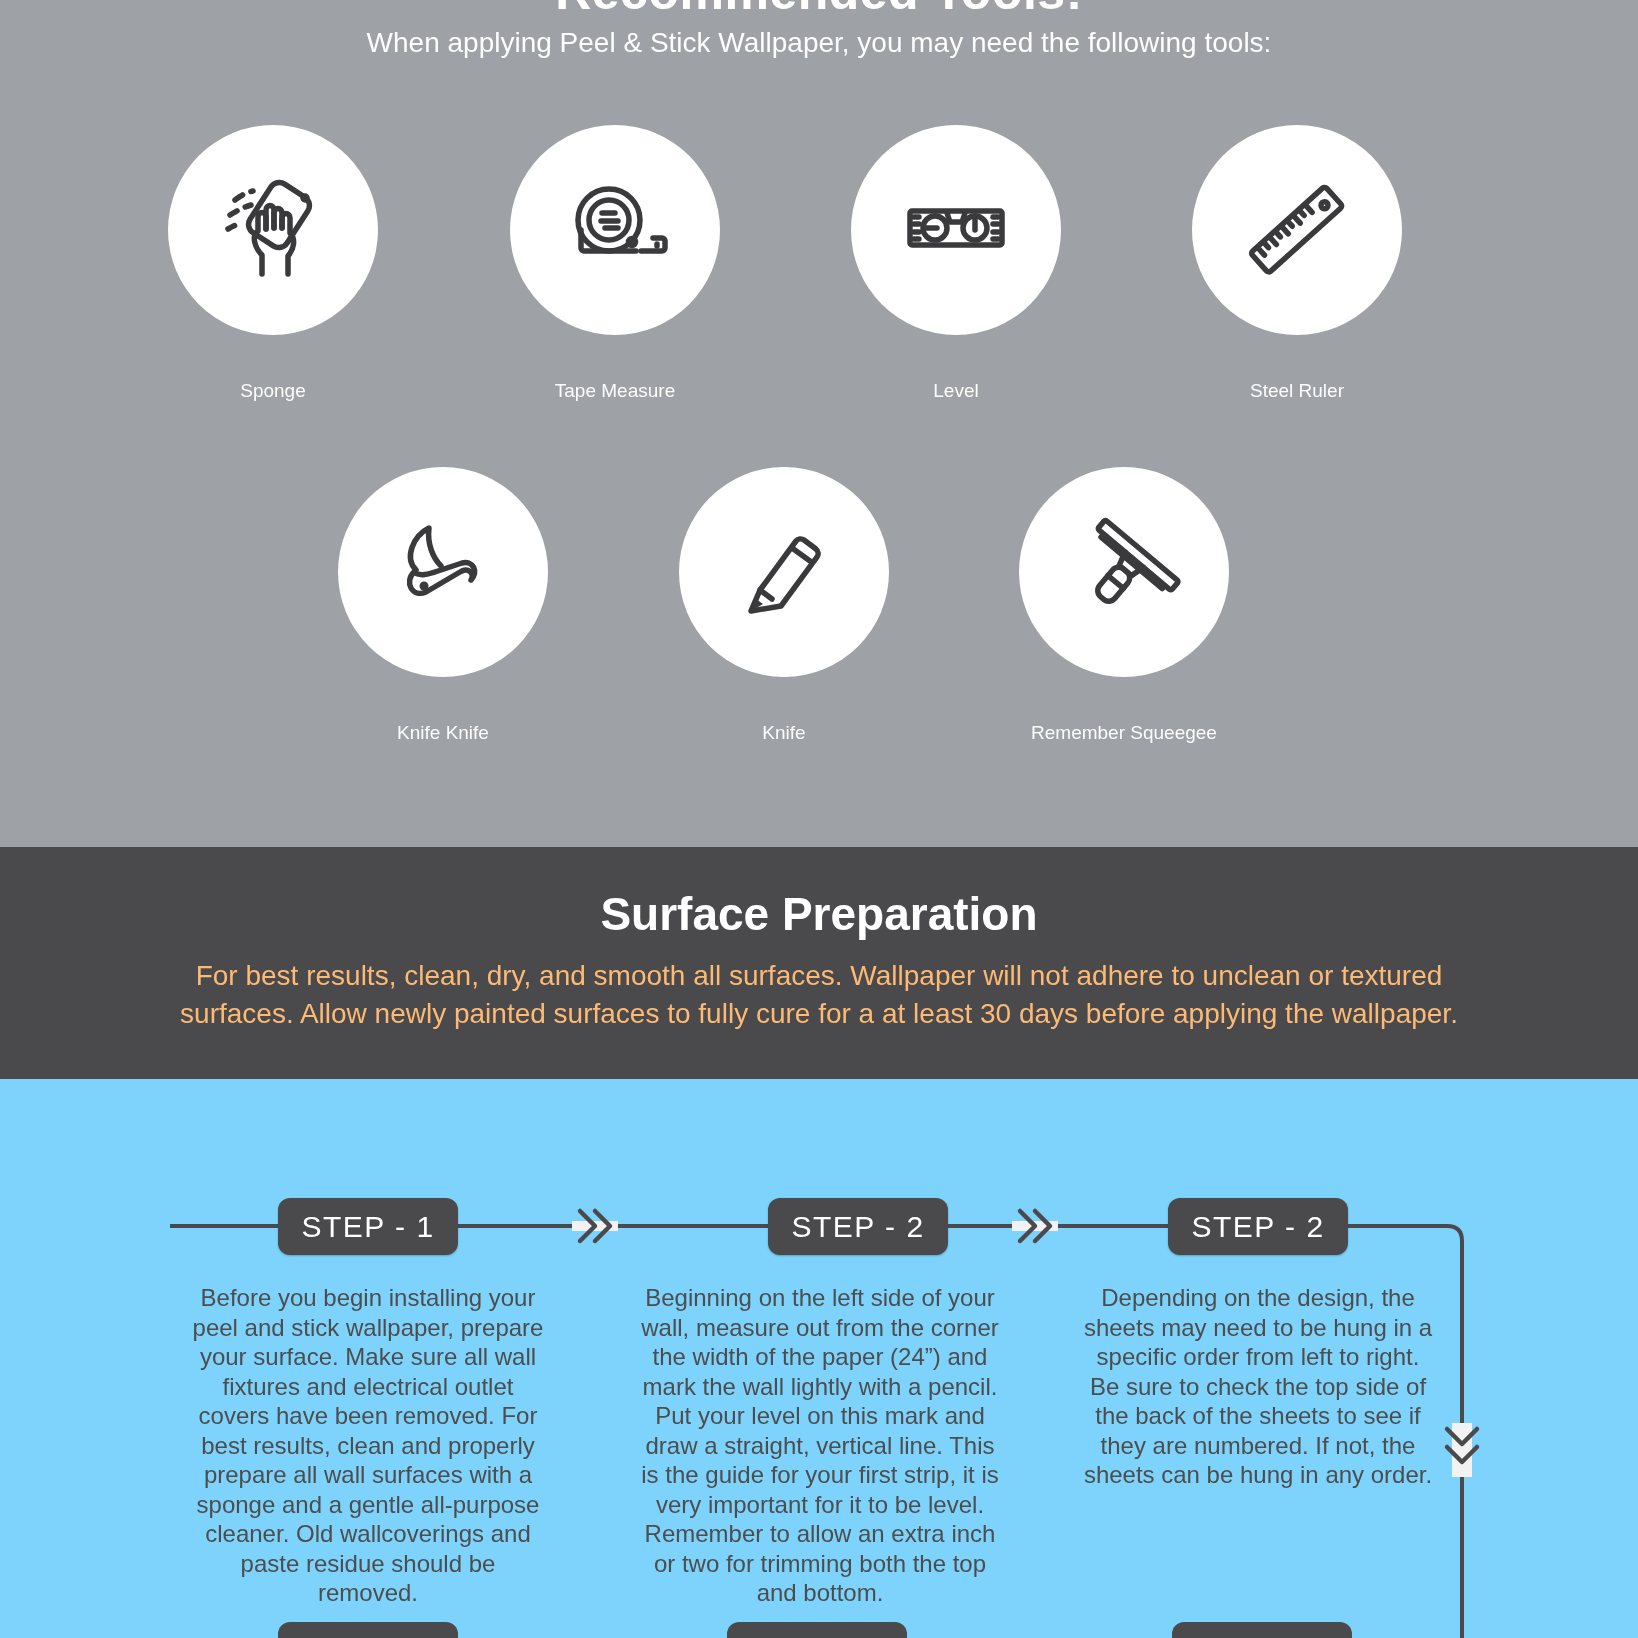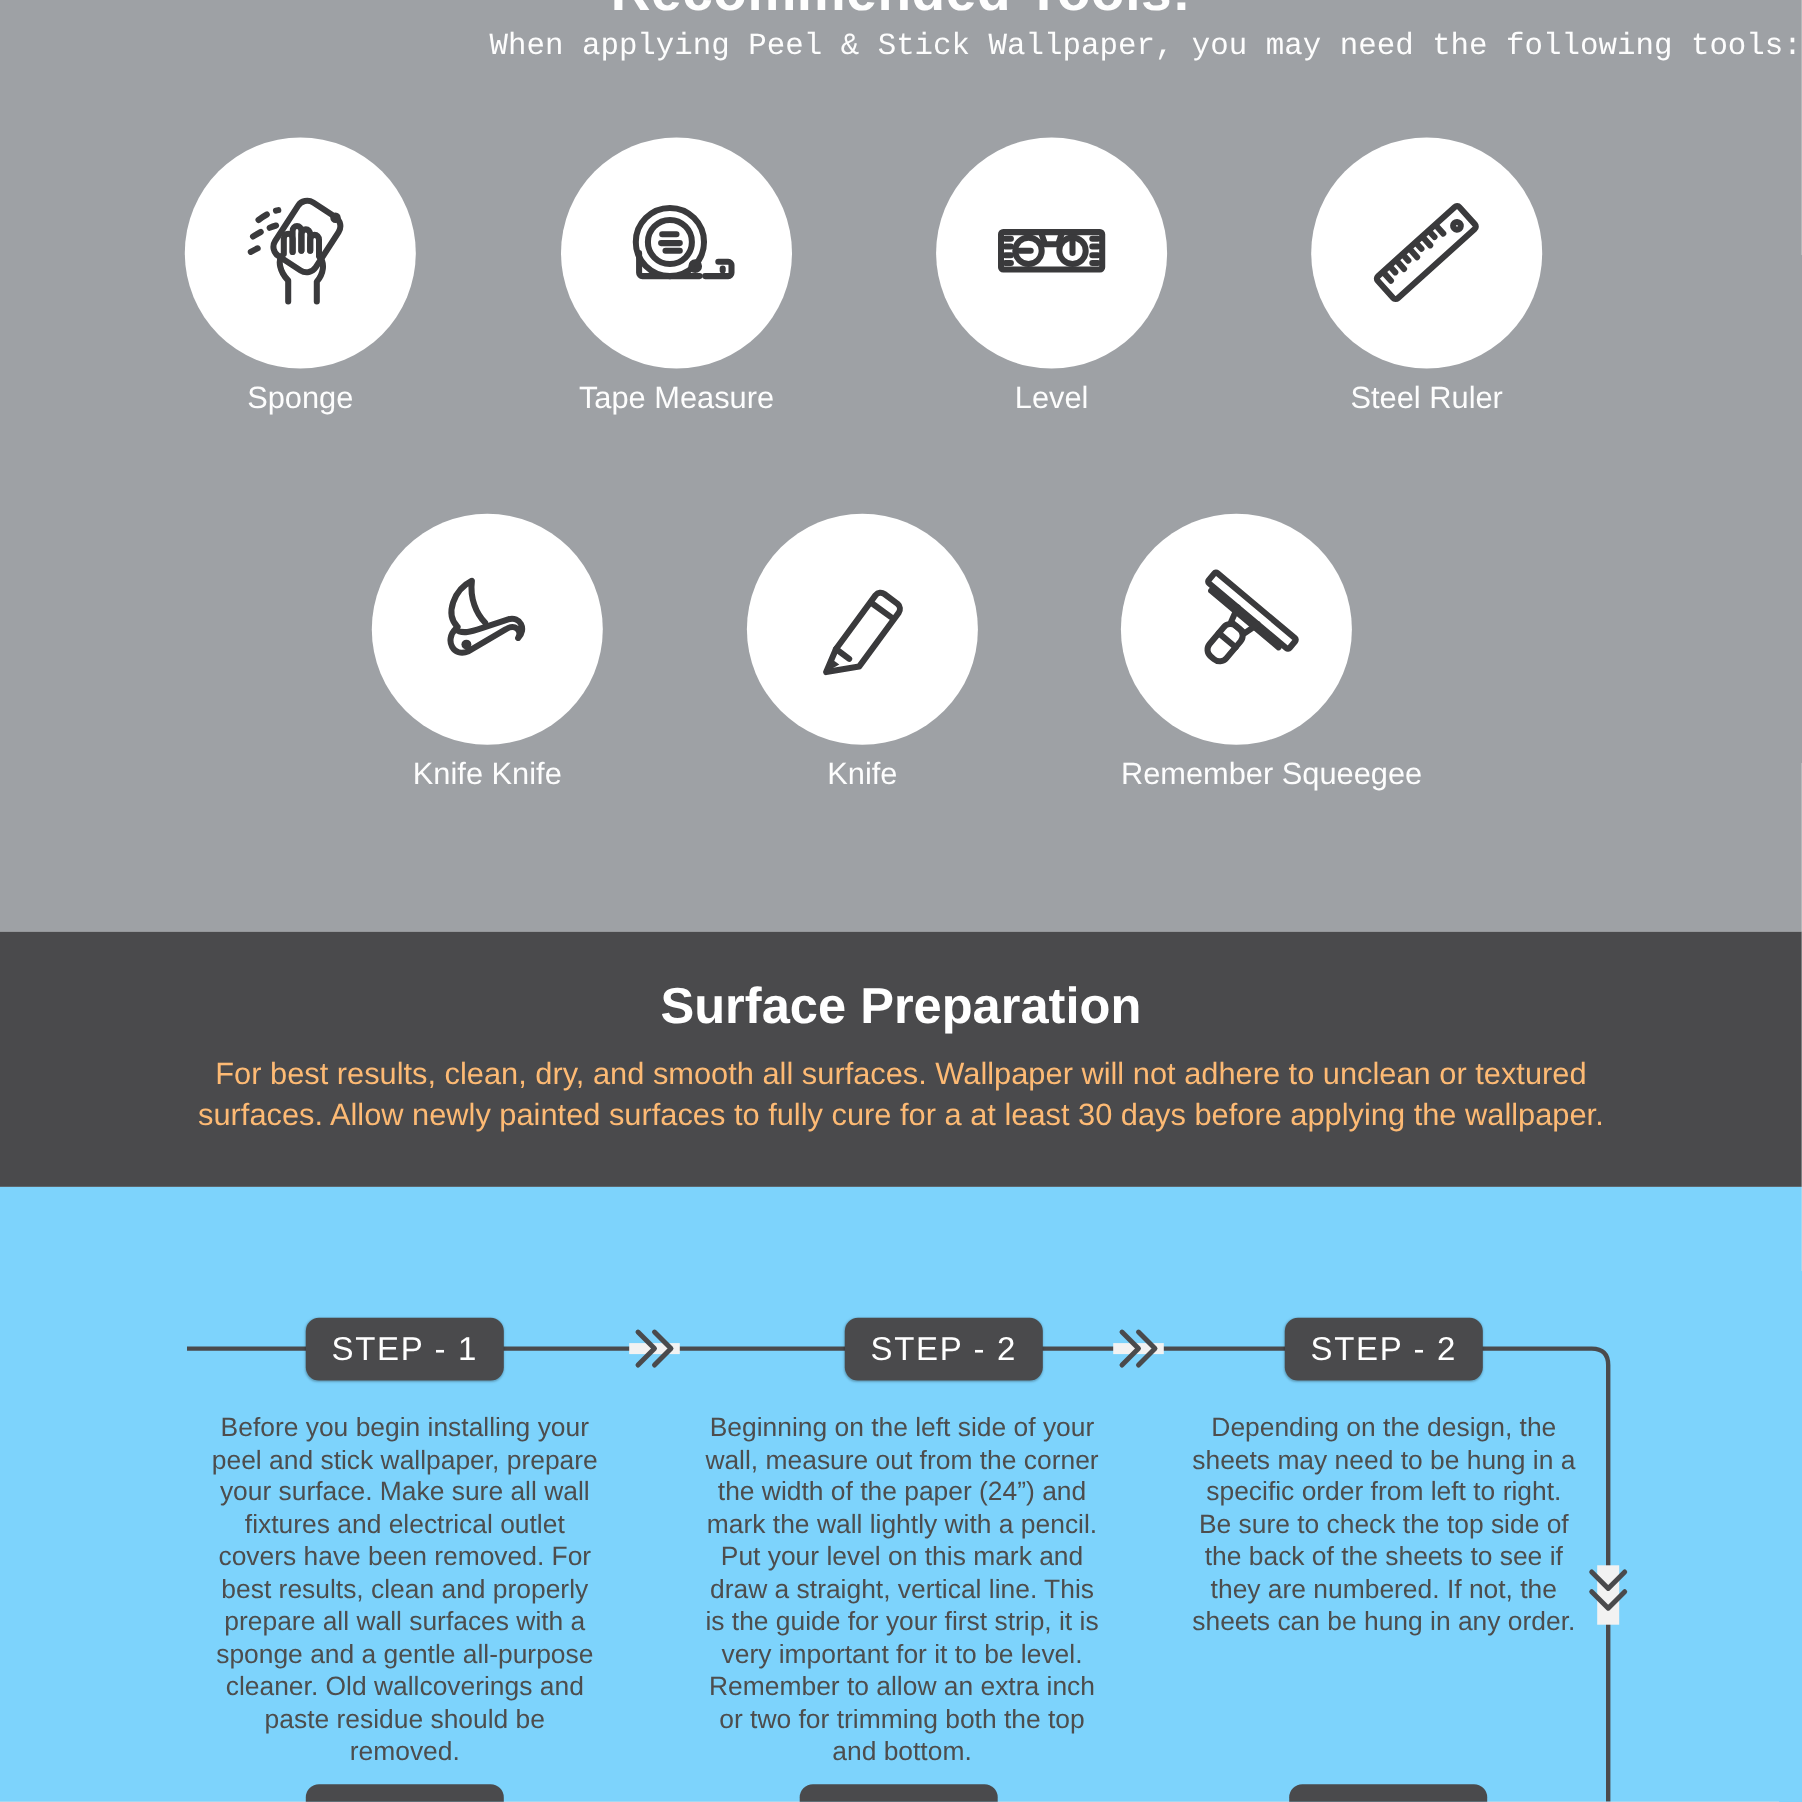--- a/index.html
+++ b/index.html
@@ -5,26 +5,26 @@
   html,body{margin:0;padding:0;}
   body{
     width:1638px;height:1638px;position:relative;overflow:hidden;
     font-family:"Liberation Sans", sans-serif;
     background:#f2f2f2;
   }
   
   .tools-section{position:absolute;top:0;left:0;width:1638px;height:847px;background:#9ea1a5;}
   .tools-title{position:absolute;top:-34px;left:0;width:100%;text-align:center;
     font-size:50px;line-height:52px;font-weight:bold;color:#fefefe;letter-spacing:.5px;}
-  .tools-subtitle{position:absolute;top:27px;left:0;width:100%;text-align:right;
-    font-size:28px;color:#fdfdfd;font-family:Liberation Mono, monospace;}
+  .tools-subtitle{position:absolute;top:27px;left:0;width:100%;text-align:center;
+    font-size:28px;color:#fdfdfd;}
   .tool{position:absolute;width:210px;text-align:center;}
   .tool-circle{width:210px;height:210px;border-radius:50%;background:#ffffff;
     display:flex;align-items:center;justify-content:center;}
-  .tool-label{margin-top:11px;font-size:28px;color:#fdfdfd;white-space:nowrap;}
+  .tool-label{margin-top:45px;font-size:19px;color:#fdfdfd;white-space:nowrap;}
   .tool svg{display:block;}
   
   .prep-section{position:absolute;top:847px;left:0;width:1638px;height:232px;background:#4a4a4c;
     color:#ffffff;text-align:center;}
   .prep-title{margin:0;padding-top:40px;font-size:46px;font-weight:bold;}
   .prep-desc{margin:16px auto 0;width:1360px;font-size:28px;line-height:38px;color:#fdba74;}
   
   .steps-section{position:absolute;top:1079px;left:0;width:1638px;height:559px;background:#7dd3fc;}
   .flow-svg{position:absolute;top:0;left:0;}
   .step-badge{position:absolute;width:180px;height:57px;border-radius:12px;background:#4a4a4c;

